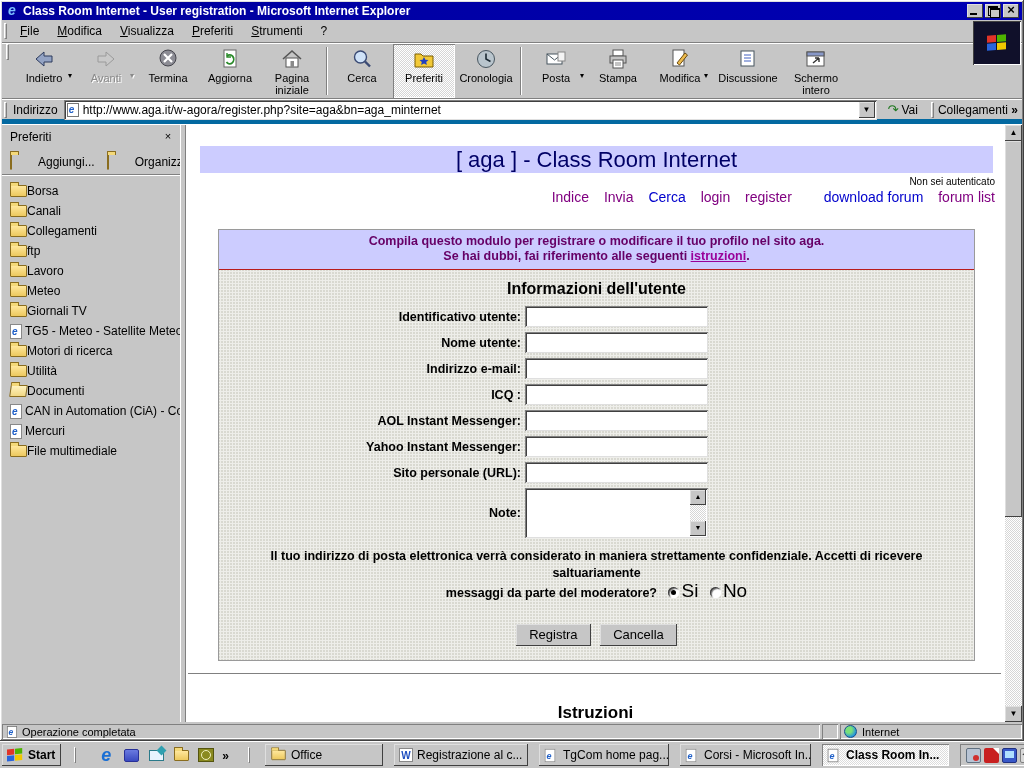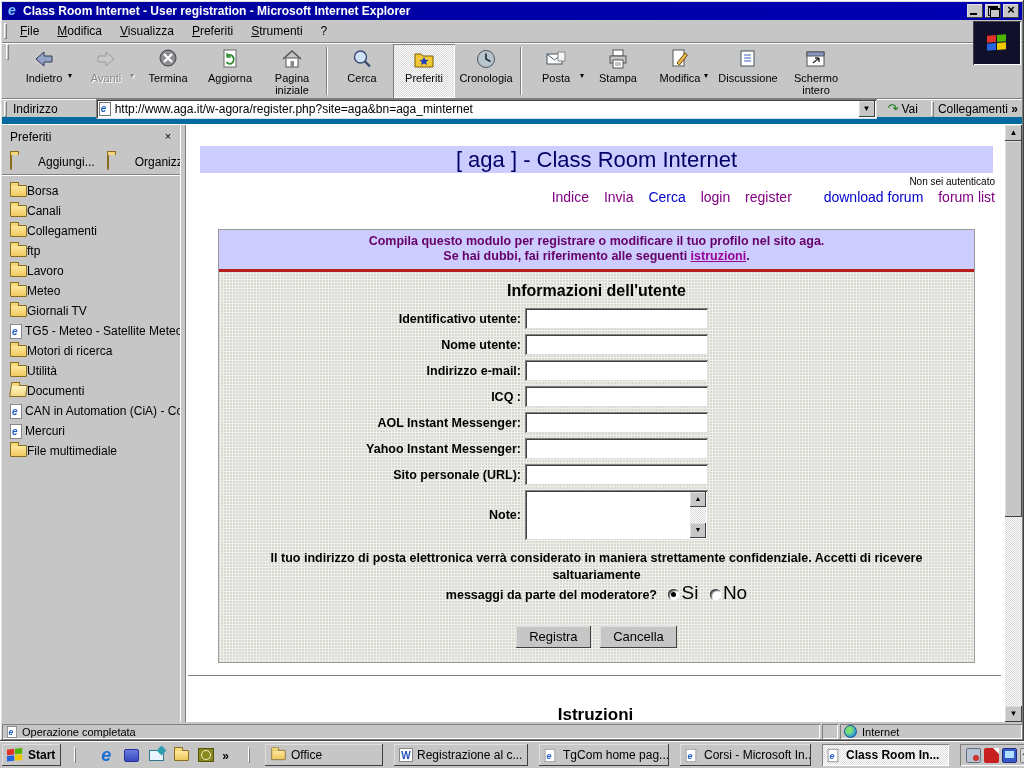--- a/index.html
+++ b/index.html
@@ -53,23 +53,23 @@
     background-color:#d6d6d6;
     background-image: linear-gradient(45deg,#fff 25%,transparent 25%,transparent 75%,#fff 75%),
       linear-gradient(45deg,#fff 25%,transparent 25%,transparent 75%,#fff 75%);
     background-size:2px 2px; background-position:0 0,1px 1px; }
   .tb-btn.disabled { color:#8a8a8a; text-shadow:1px 1px 0 #fff; }
   .tb-caret { font-size:8px; color:#000; margin-top:-14px; margin-left:52px; }
   .tb-caret.dis { color:#8a8a8a; }
 
   
   .addressbar { position:absolute; left:2px; top:100px; right:2px; height:24px; display:flex; align-items:center;
-    border-bottom:7px solid #0369a1; box-shadow:0 1px 0 #fff; font-size:12px; }
+    border-bottom:5px solid #0369a1; box-shadow:0 1px 0 #fff; font-size:12px; }
   .addr-label { padding:0 6px 0 2px; }
-  .addr-input { flex:1; height:20px; display:flex; align-items:center; padding-left:3px; font-size:12px; position:relative;margin-left:32px; }
+  .addr-input { flex:1; height:20px; display:flex; align-items:center; padding-left:3px; font-size:12px; position:relative; }
   .addr-drop { position:absolute; right:2px; top:2px; width:16px; height:16px; background:#c6c6c6; text-align:center;
     font-size:8px; line-height:15px; }
   .iepage { display:inline-block; width:12px; height:14px; background:#fff; border:1px solid #777; position:relative; margin-right:4px; flex:none; }
   .iepage::after { content:"e"; position:absolute; left:1px; top:0px; font-size:10px; font-weight:bold; font-style:italic; color:#2060c8; line-height:12px; }
   .go-btn { display:flex; align-items:center; gap:3px; padding:2px 7px; margin:0 4px; font-size:12px; }
   .go-icon { color:#207820; font-size:13px; }
   .links-area { display:flex; align-items:center; padding-right:4px; }
   .chev::after { content:"»"; font-weight:bold; font-size:12px; }
 
   
@@ -97,21 +97,21 @@
   .content { flex:1; background:#fff; position:relative; overflow:hidden; font-size:13px; color:#000; }
   .banner { margin:21px 12px 0 14px; height:27px; background:#ccccff; text-align:center;
     font-size:22px; color:#000066; line-height:27px; }
   .authline { text-align:right; font-size:10px; margin:3px 10px 0 0; }
   .navlinks { text-align:right; font-size:14px; margin:2px 10px 0 0; }
   .navlinks a { text-decoration:none; margin-left:11px; }
   .lnk-p { color:#800080; } .lnk-b { color:#0000cc; }
   .gap-left { margin-left:28px !important; }
 
   .formbox { margin:24px 0 0 32px; width:757px; border:1px solid #9a9a9a; }
-  .form-head { background:#ccccff; text-align:center; font-weight:bold; font-size:12.5px; color:#660066; padding:4px 6px 5px; line-height:15px; border-bottom:3px solid #b91c1c; }
+  .form-head { background:#ccccff; text-align:center; font-weight:bold; font-size:12.5px; color:#660066; padding:4px 6px 5px; line-height:15px; border-bottom:1px solid #b91c1c; }
   .form-head a { color:#990099; }
   .form-body { padding:6px 8px 14px;
     background-color:#d9d9d1;
     background-image: radial-gradient(rgba(255,255,255,.55) 1px, transparent 1.2px);
     background-size:3px 3px; }
   .form-title { text-align:center; font-weight:bold; font-size:16px; margin:4px 0 8px; }
   .frow { display:flex; align-items:center; margin-bottom:5px; }
   .flabel { width:298px; text-align:right; font-weight:bold; font-size:12.5px; padding-right:4px; flex:none; }
   .ftext { width:183px; height:21px; }
   .note-row { align-items:center; }

